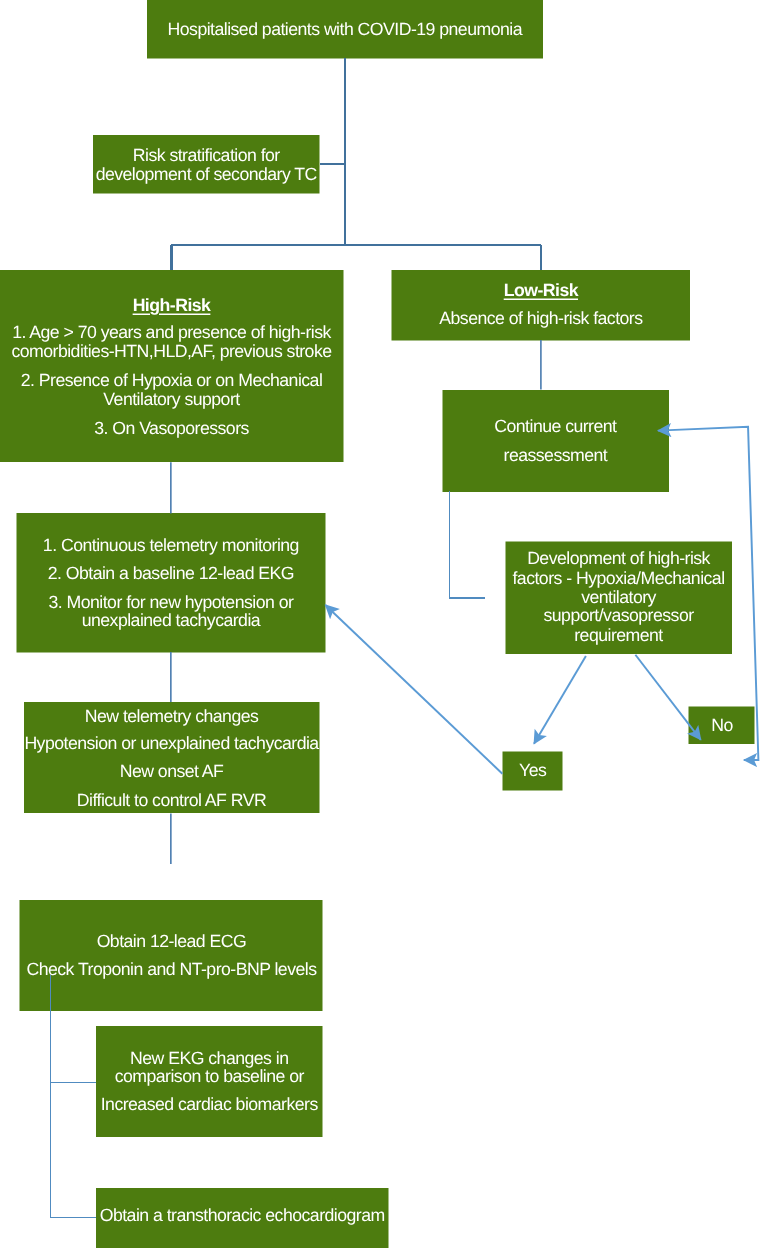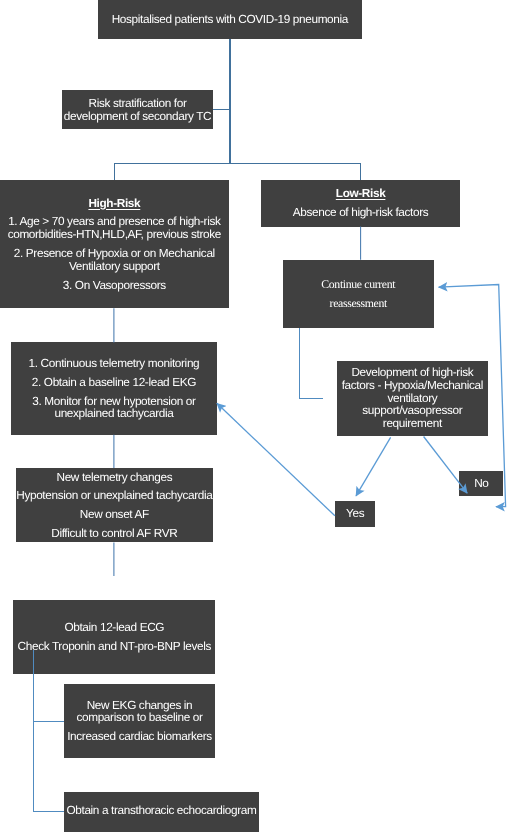--- a/index.html
+++ b/index.html
@@ -10,21 +10,21 @@
     overflow:hidden;
     position:relative;
     -webkit-font-smoothing:antialiased;
     text-rendering:geometricPrecision;
   }
   #stage{position:absolute;left:0;top:0;width:508px;height:832px;}
   svg.edges{position:absolute;left:0;top:0;width:508px;height:832px;overflow:visible;z-index:3;}
 
   .node{
     position:absolute;
-    background:#404040;
+    background:#4d7c0f;
     color:#ffffff;
     box-sizing:border-box;
     display:flex;
     flex-direction:column;
     align-items:center;
     justify-content:center;
     text-align:center;
     font-size:11.8px;
     letter-spacing:-0.36px;
     line-height:12.7px;
@@ -32,21 +32,21 @@
   }
   .node .para{display:block;}
   .node .para + .para{margin-top:6.2px;}
   .node .ln{display:block;white-space:nowrap;}
   .node .hdr{font-weight:bold;text-decoration:underline;text-underline-offset:1.5px;text-decoration-thickness:1px;}
 
   .n-top        {left:98px;    top:0px;     width:263.7px; height:38.6px;}
   .n-risk-strat {left:62px;    top:89.9px;  width:151px;   height:39.5px;}
   .n-high-risk  {left:0px;     top:179.7px; width:228.7px; height:128.5px;}
   .n-low-risk   {left:261.4px; top:179.9px; width:198.4px; height:46.7px;}
-  .n-continue   {left:283px; top:259.7px; width:150.5px; height:67.9px;font-family:Liberation Serif, serif;}
+  .n-continue   {left:295px; top:259.7px; width:150.5px; height:67.9px;}
   .n-development{left:337px; top:360.6px; width:150.7px; height:75px;}
   .n-yes        {left:335.3px; top:501px;   width:39.7px;  height:25.7px;}
   .n-no         {left:459.4px; top:471px; width:44px;  height:25.4px;}
   .n-monitoring {left:11.2px;  top:342.4px; width:205.5px; height:92.3px;}
   .n-telemetry  {left:15.6px;  top:468px;   width:197.5px; height:74.4px;}
   .n-ecg        {left:13.3px;  top:600px;   width:202px;   height:74.3px;}
   .n-ekg-changes{left:64px;    top:683.7px; width:151px;   height:74.5px;}
   .n-echo       {left:64px;    top:792.1px; width:194.9px; height:47.9px; padding-bottom:10.6px;}
 </style>
 </head>

